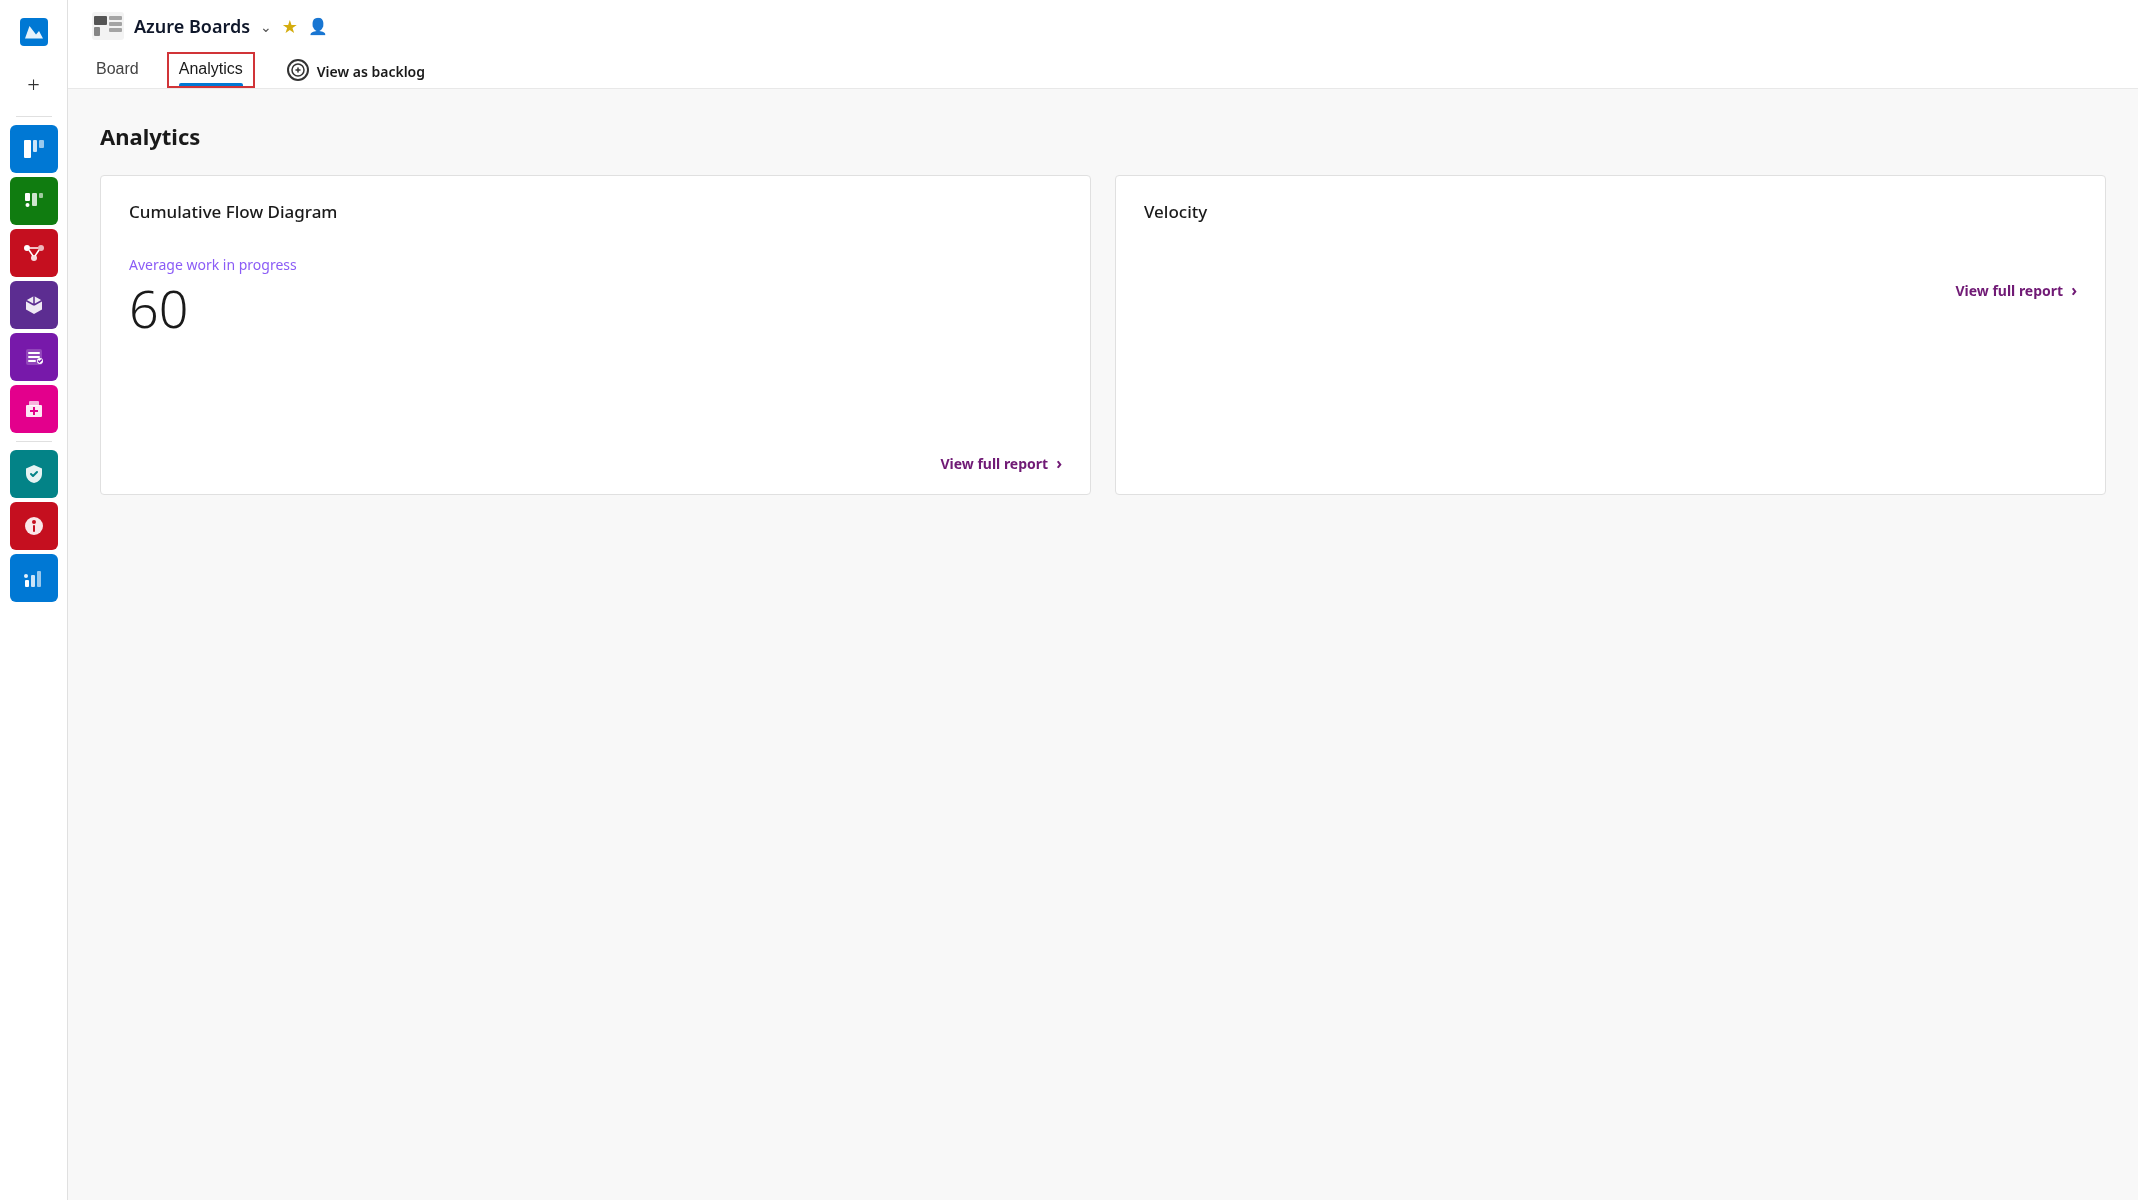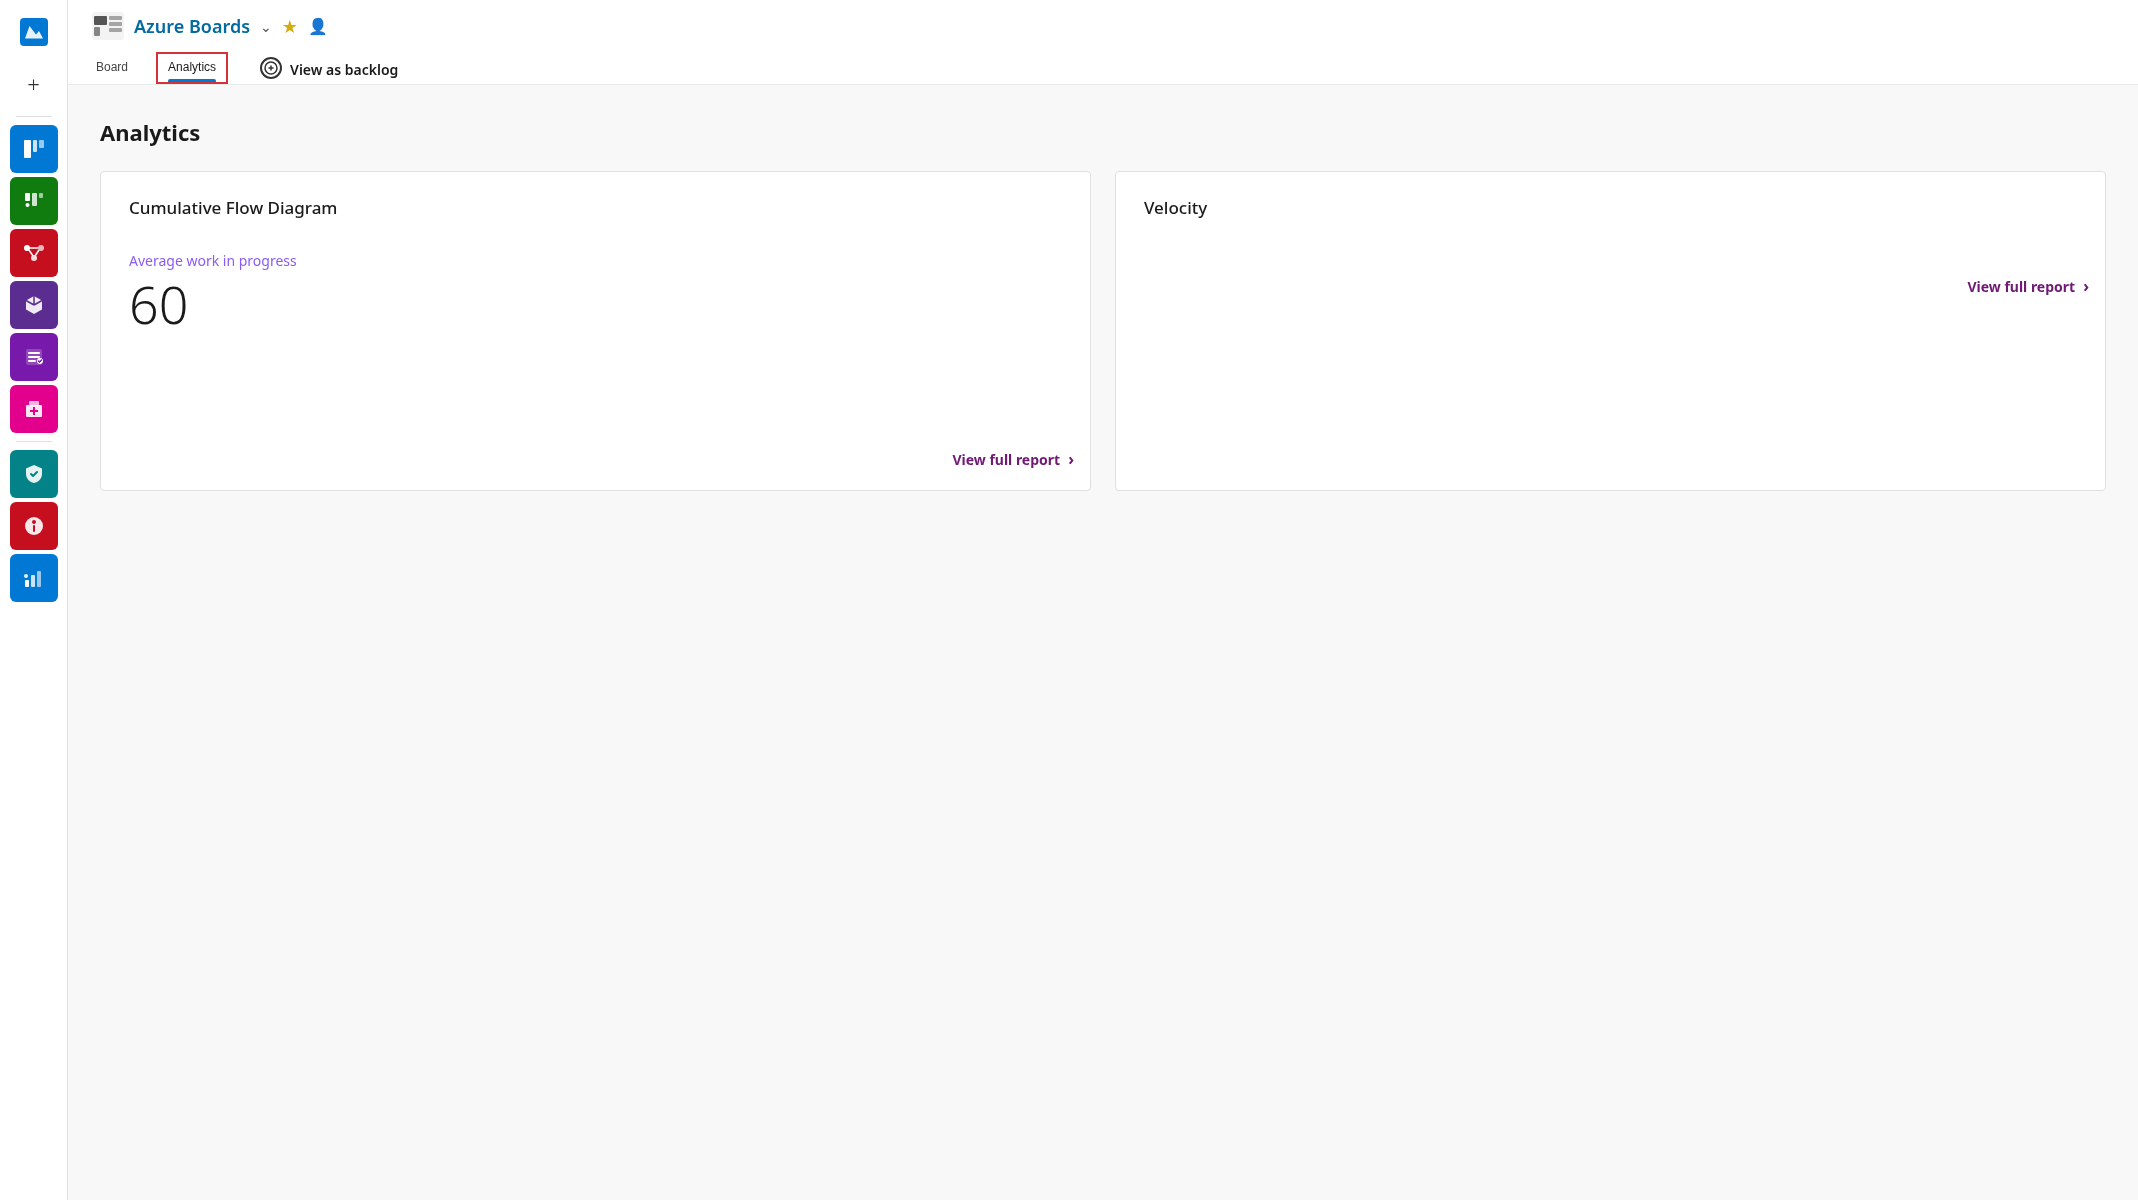--- a/index.html
+++ b/index.html
@@ -62,21 +62,21 @@
     .header-top {
       display: flex;
       align-items: center;
       gap: 10px;
       margin-bottom: 12px;
     }
 
     .header-title {
       font-size: 18px;
       font-weight: 600;
-      color: #0369a1;
+      color: #0f172a;
     }
 
     .header-chevron {
       font-size: 14px;
       color: #555;
       cursor: pointer;
     }
 
     .header-star {
       color: #d4ac0d;
@@ -86,21 +86,21 @@
 
     
     .tabs {
       display: flex;
       align-items: center;
       gap: 24px;
     }
 
     .tab {
       padding: 8px 4px 10px 4px;
-      font-size: 12px;
+      font-size: 16px;
       color: #444;
       cursor: pointer;
       position: relative;
       border: none;
       background: none;
     }
 
     .tab.active {
       color: #1a1a1a;
       font-weight: 500;
@@ -158,21 +158,21 @@
 
     .cards-row {
       display: flex;
       gap: 24px;
     }
 
     .card {
       background: #fff;
       border-radius: 4px;
       border: 1px solid #e0e0e0;
-      padding: 24px 16px 20px 28px;
+      padding: 24px 28px 20px 28px;
       flex: 1;
       display: flex;
       flex-direction: column;
       min-height: 320px;
       cursor: pointer;
     }
 
     .card-title {
       font-size: 17px;
       font-weight: 500;

